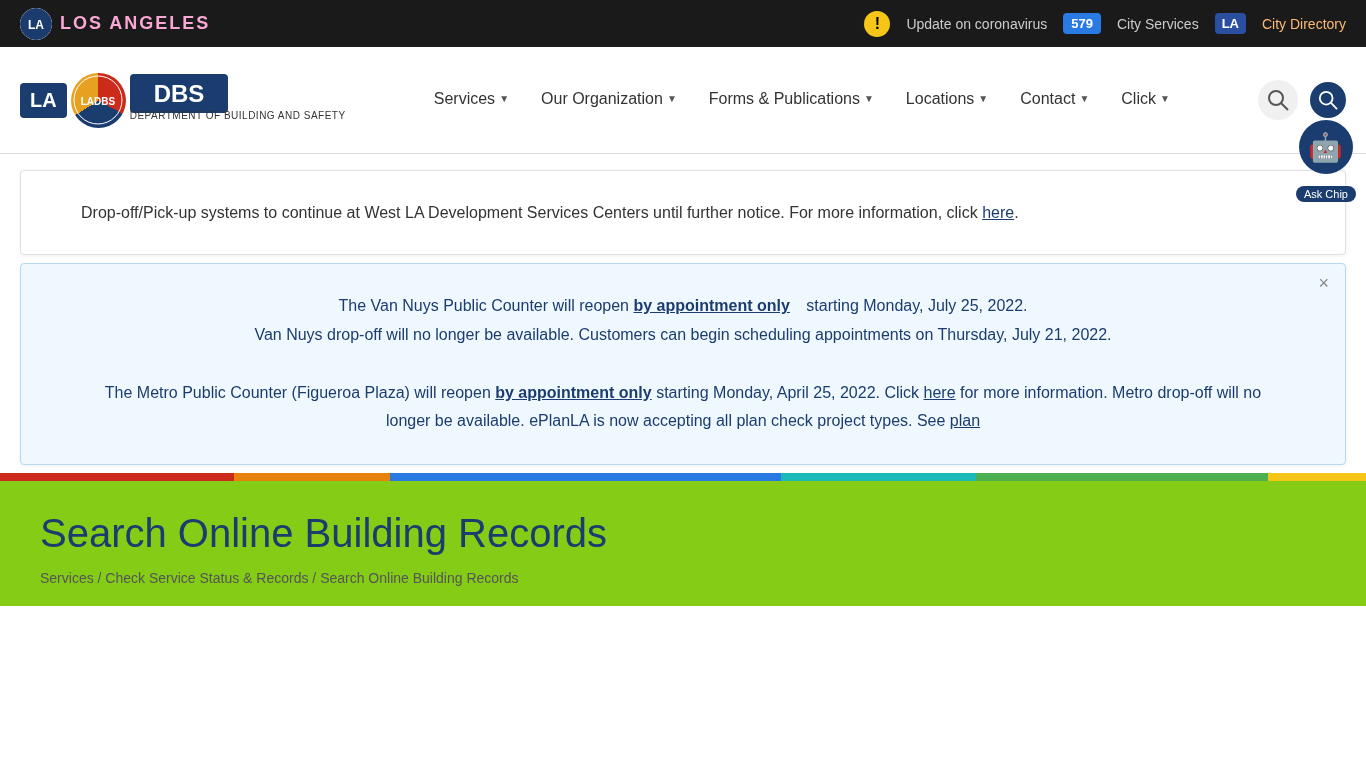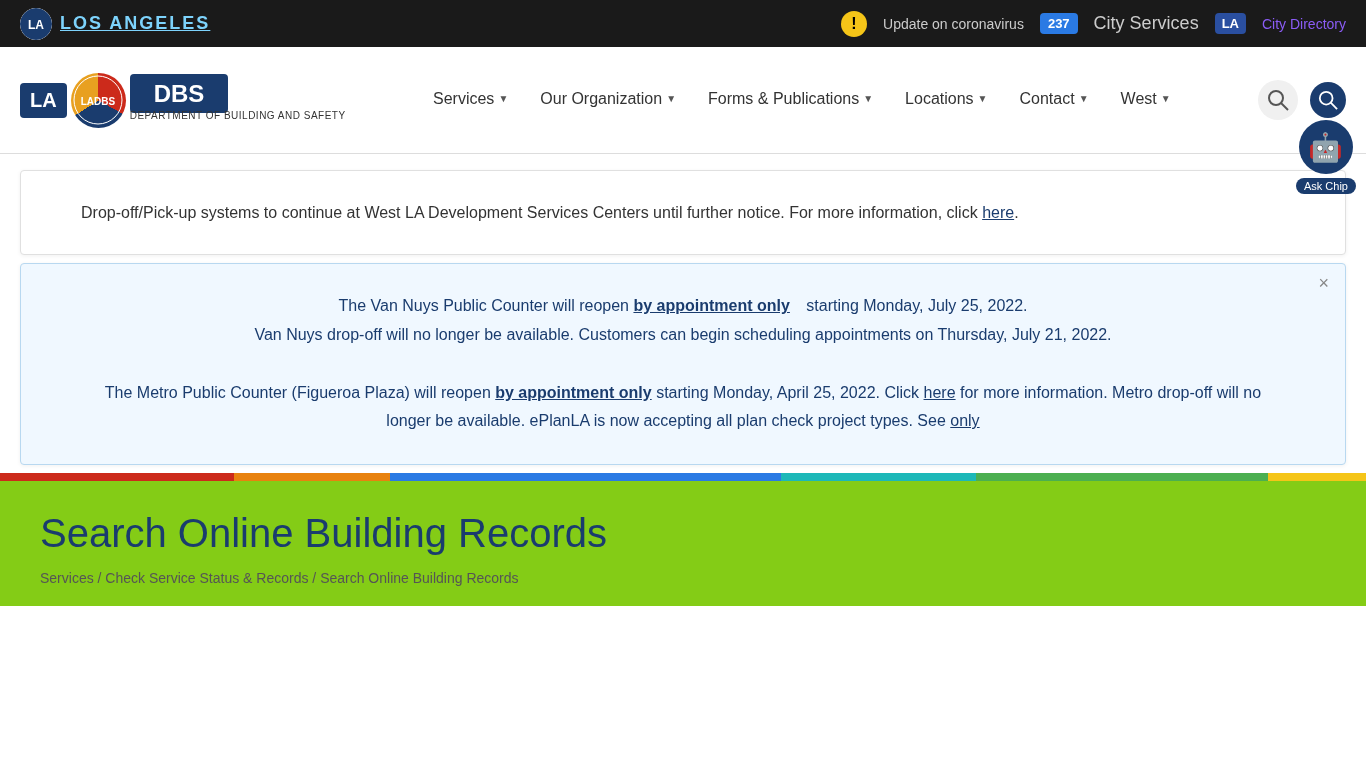--- a/index.html
+++ b/index.html
@@ -23,25 +23,24 @@
       width: 32px;
       height: 32px;
       border-radius: 50%;
       background: #fff;
       display: flex;
       align-items: center;
       justify-content: center;
       overflow: hidden;
     }
     .la-logo-text {
-      color: #7dd3fc;
+      color: #f9a8d4;
       font-size: 18px;
       font-weight: bold;
       letter-spacing: 2px;
-      text-decoration: underline;
     }
     .top-bar-right {
       display: flex;
       align-items: center;
       gap: 16px;
     }
     .alert-badge {
       background: #f5c518;
       color: #000;
       font-weight: bold;
@@ -288,43 +287,43 @@
       justify-content: center;
       color: #fff;
       font-size: 28px;
     }
     .ask-chip-label {
       background: #1a3c6e;
       color: #fff;
       font-size: 11px;
       padding: 2px 8px;
       border-radius: 10px;
-      margin-top: 4px;
+      margin-top: 12px;
     }
   </style>
 </head>
 <body>
 
 <div class="top-bar">
   <div class="top-bar-left">
     <div class="la-logo-circle">
       <svg viewBox="0 0 32 32" width="32" height="32">
         <circle cx="16" cy="16" r="16" fill="#1a3c6e"></circle>
         <text x="16" y="21" font-size="12" fill="#fff" text-anchor="middle" font-weight="bold">LA</text>
       </svg>
     </div>
     <span class="la-logo-text">LOS ANGELES</span>
   </div>
   <div class="top-bar-right">
     <div class="alert-badge">!</div>
     <a href="#" class="update-link">Update on coronavirus</a>
-    <span class="badge-311">237</span>
-    <a href="#" style="color:#ccc;text-decoration:none;font-size:18px;">City Services</a>
+    <span class="badge-311">579</span>
+    <a href="#" style="color:#ccc;text-decoration:none;font-size:14px;">City Services</a>
     <span class="badge-la">LA</span>
-    <a href="#" style="color:#8b5cf6;text-decoration:none;font-size:14px;">City Directory</a>
+    <a href="#" style="color:#fdba74;text-decoration:none;font-size:14px;">City Directory</a>
   </div>
 </div>
 
 <div class="nav-bar">
   <div class="nav-logo">
     <div class="logo-badge">
       <span class="logo-la">LA</span>
       <div class="logo-circle-emblem">
         <svg viewBox="0 0 50 50" width="50" height="50">
           <circle cx="25" cy="25" r="24" fill="none" stroke="#fff" stroke-width="1"></circle>
@@ -353,21 +352,21 @@
     </a>
     <a class="nav-item" href="#">
       <span>Locations</span>
       <span class="nav-arrow">▼</span>
     </a>
     <a class="nav-item" href="#">
       <span>Contact</span>
       <span class="nav-arrow">▼</span>
     </a>
     <a class="nav-item" href="#">
-      <span>West</span>
+      <span>Click</span>
       <span class="nav-arrow">▼</span>
     </a>
   </nav>
 
   <div class="nav-icons">
     <div class="search-circle">
       <svg width="22" height="22" viewBox="0 0 22 22" fill="none">
         <circle cx="9" cy="9" r="7" stroke="#555" stroke-width="2"></circle>
         <line x1="14" y1="14" x2="21" y2="21" stroke="#555" stroke-width="2"></line>
       </svg>
@@ -387,21 +386,21 @@
 </div>
 
 <div class="announcement-2">
   <span class="close-btn">×</span>
   <p>
     <span>The Van Nuys Public Counter will reopen </span><a href="#" class="underline-bold">by appointment only</a><span style="white-space:pre-line;margin-left:12px;"> starting Monday, July 25, 2022.
 Van Nuys drop-off will no longer be available. Customers can begin scheduling appointments on Thursday, July 21, 2022.</span>
   </p>
   <br>
   <p>
-    <span>The Metro Public Counter (Figueroa Plaza) will reopen </span><a href="#" class="underline-bold">by appointment only</a><span> starting Monday, April 25, 2022. Click </span><a href="#">here</a><span> for more information. Metro drop-off will no longer be available. ePlanLA is now accepting all plan check project types. See </span><a href="#">only</a>
+    <span>The Metro Public Counter (Figueroa Plaza) will reopen </span><a href="#" class="underline-bold">by appointment only</a><span> starting Monday, April 25, 2022. Click </span><a href="#">here</a><span> for more information. Metro drop-off will no longer be available. ePlanLA is now accepting all plan check project types. See </span><a href="#">plan</a>
   </p>
 </div>
 
 <div class="color-bar">
   <div class="color-bar-red"></div>
   <div class="color-bar-orange"></div>
   <div class="color-bar-blue"></div>
   <div class="color-bar-teal"></div>
   <div class="color-bar-green"></div>
   <div class="color-bar-yellow"></div>

